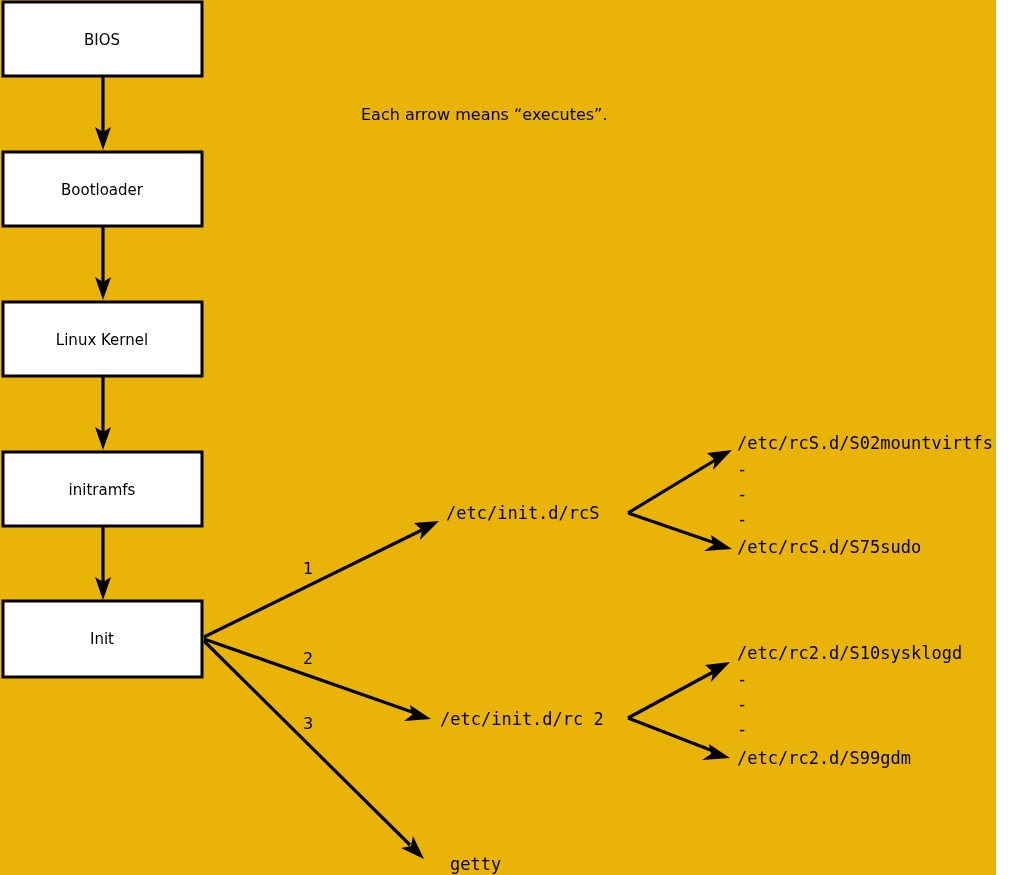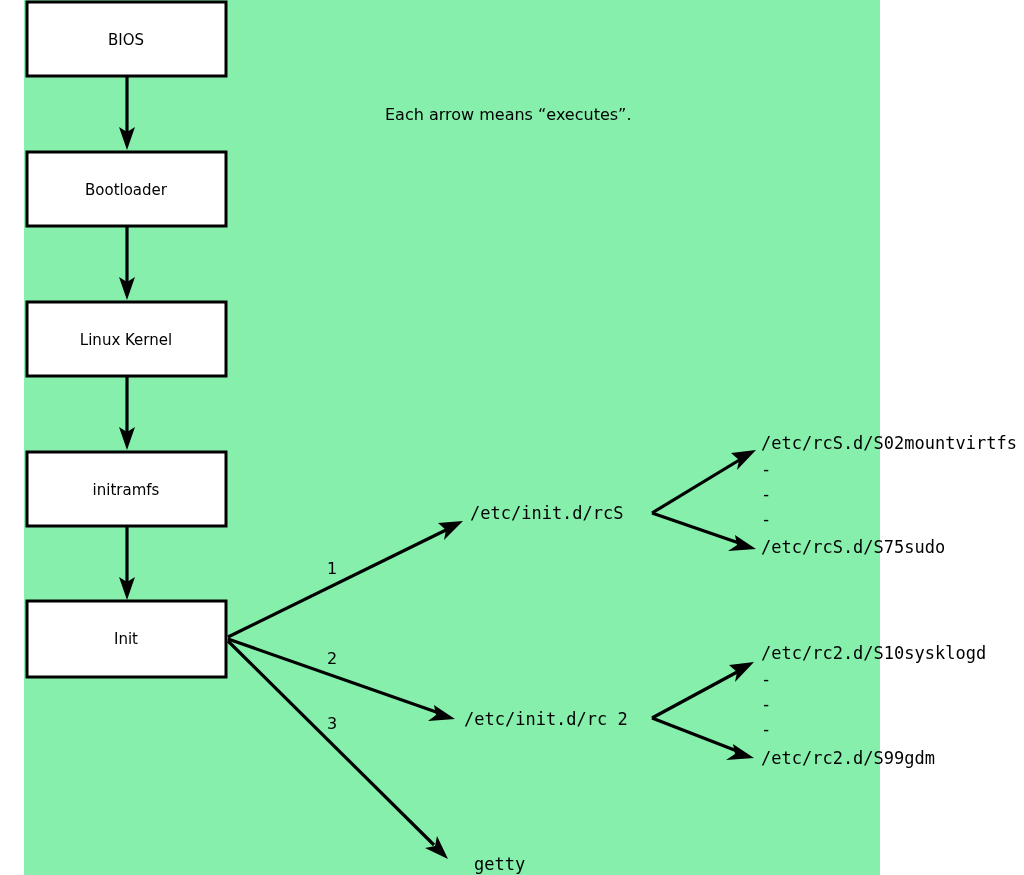--- a/index.html
+++ b/index.html
@@ -8,24 +8,23 @@
     background: #ffffff;
   }
   body {
     width: 1024px;
     height: 875px;
     overflow: hidden;
     font-family: "DejaVu Sans", sans-serif;
   }
   #diagram-root {
     position: relative;
-    width: 856px;
+    width: 996px;
     height: 875px;
-    background: #86efac;
-    margin-left: 24px;
+    background: #eab308;
   }
   svg.diagram {
     display: block;
     width: 1024px;
     height: 875px;
   }
   .node-box {
     fill: #ffffff;
     stroke: #000000;
     stroke-width: 3;

